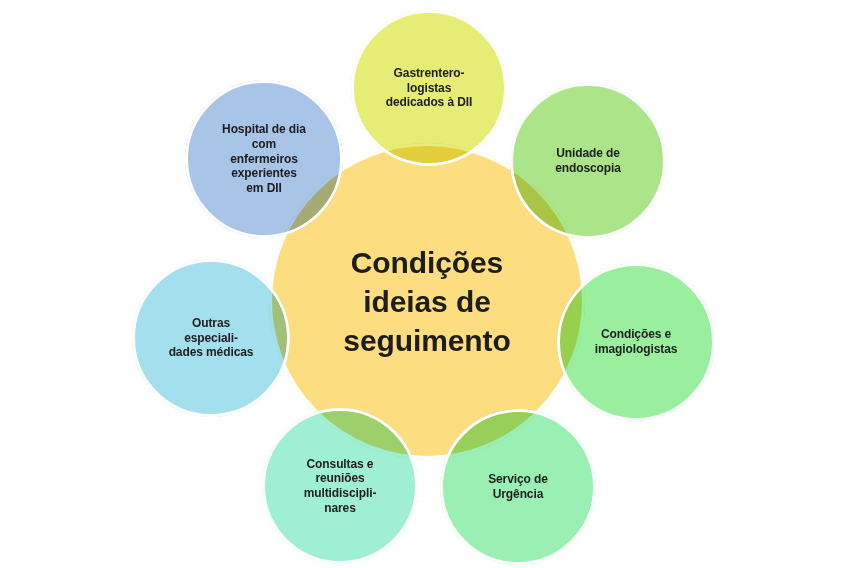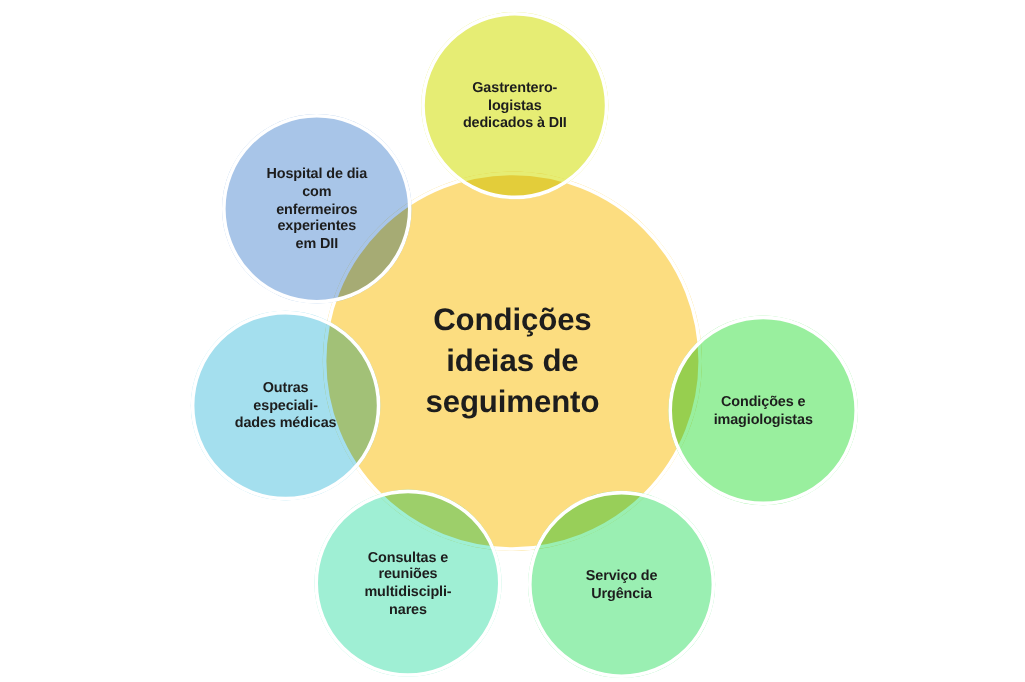--- a/index.html
+++ b/index.html
@@ -42,21 +42,21 @@
     font-weight: bold;
     color: #1d1d1d;
     padding: 0 6px;
     line-height: 1.22;
     letter-spacing: -0.1px;
   }
   .sat .label {
     font-size: 12px;
   }
   .center-circle .label {
-    font-size: 26px;
+    font-size: 30px;
     line-height: 1.3;
   }
 </style>
 </head>
 <body>
 
 <div class="stage">
 
   <div class="circle center-circle" style="left:269px; top:143px; width:316px; height:316px;">
     <div class="fill" style="background-color: rgb(252, 221, 128);"></div>
@@ -67,20 +67,26 @@
   </div>
 
   <div class="circle sat" style="left:351px; top:10px; width:156px; height:156px;">
     <div class="fill" style="background-color: rgb(230, 237, 116);"></div>
     <div class="ring"></div>
     <div class="label">Gastrentero-
 logistas
 dedicados à DII</div>
   </div>
 
+  <div class="circle sat" style="left:510px; top:83px; width:156px; height:156px;">
+    <div class="fill" style="background-color: rgb(172, 228, 137);"></div>
+    <div class="ring"></div>
+    <div class="label">Unidade de
+endoscopia</div>
+  </div>
 
   <div class="circle sat" style="left:557px; top:263px; width:158px; height:158px;">
     <div class="fill" style="background-color: rgb(153, 239, 158);"></div>
     <div class="ring"></div>
     <div class="label">Condições e
 imagiologistas</div>
   </div>
 
   <div class="circle sat" style="left:440px; top:409px; width:156px; height:156px;">
     <div class="fill" style="background-color: rgb(154, 239, 178);"></div>
@@ -91,29 +97,29 @@
 
   <div class="circle sat" style="left:262px; top:408px; width:156px; height:156px;">
     <div class="fill" style="background-color: rgb(159, 239, 212);"></div>
     <div class="ring"></div>
     <div class="label">Consultas e
 reuniões
 multidiscipli-
 nares</div>
   </div>
 
-  <div class="circle sat" style="left:159px; top:259px; width:158px; height:158px;">
+  <div class="circle sat" style="left:132px; top:259px; width:158px; height:158px;">
     <div class="fill" style="background-color: rgb(164, 223, 238);"></div>
     <div class="ring"></div>
     <div class="label">Outras
 especiali-
 dades médicas</div>
   </div>
 
-  <div class="circle sat" style="left:185px; top:95px; width:158px; height:158px;">
+  <div class="circle sat" style="left:185px; top:80px; width:158px; height:158px;">
     <div class="fill" style="background-color: rgb(168, 197, 232);"></div>
     <div class="ring"></div>
     <div class="label">Hospital de dia
 com
 enfermeiros
 experientes
 em DII</div>
   </div>
 
 </div>

